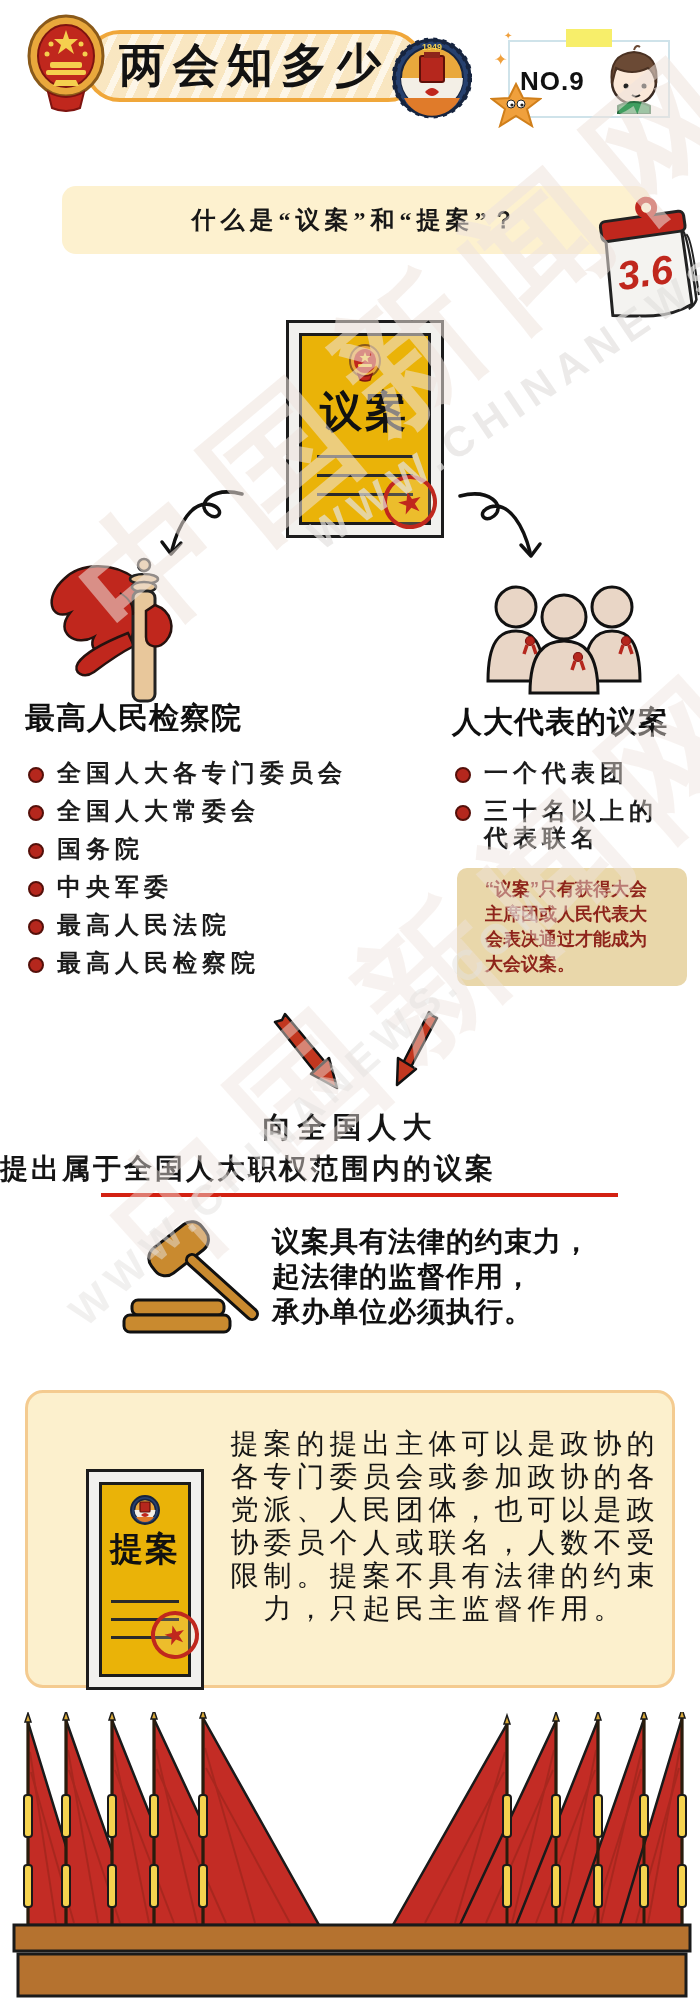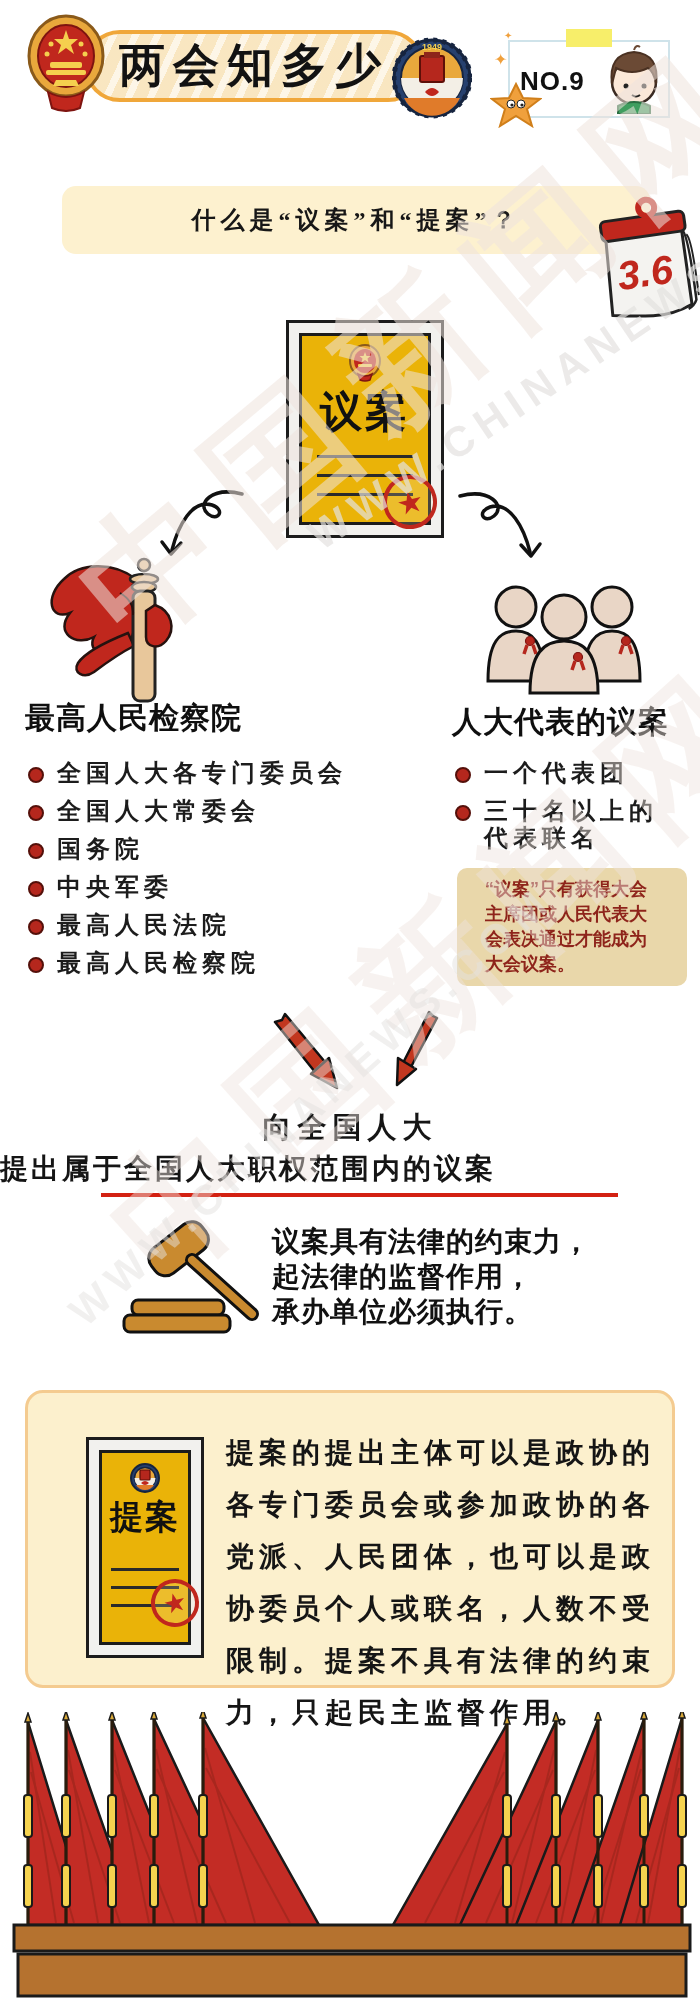--- a/index.html
+++ b/index.html
@@ -62,21 +62,21 @@
     font-size:28px;font-weight:700;letter-spacing:3px;color:#151515;z-index:3;}
   .redline{left:101px;top:1193px;width:517px;height:4px;background:#d32112;z-index:3;}
 
   .gavel-text{left:272px;top:1224px;z-index:3;}
   .gavel-text div{font-size:28px;font-weight:600;line-height:35px;color:#111;letter-spacing:1px;}
 
   
   .tian-box{left:25px;top:1390px;width:650px;height:298px;background:#fcf0cd;border:3px solid #f4cb90;border-radius:18px;
     box-sizing:border-box;z-index:2;}
   .tian-text{position:absolute;left:198px;top:34px;width:438px;font-family:"Liberation Serif","DejaVu Serif",serif;
-    font-size:28px;font-weight:700;letter-spacing:5px;line-height:52px;color:#151515;}
+    font-size:28px;font-weight:400;letter-spacing:5px;line-height:33px;color:#151515;text-align:center;}
 
   svg{display:block;}
 </style>
 </head>
 <body>
 
 <div id="canvas">
 
   <div class="wm wm-cn wm1">中国新闻网</div>
   <div class="wm wm-en wm2">WWW.CHINANEWS.COM</div>
@@ -276,21 +276,21 @@
     <rect x="8" y="99" width="106" height="17" rx="6" fill="#c98a2f" stroke="#111" stroke-width="3"></rect>
   </svg>
 
   <div class="abs gavel-text">
     <div>议案具有法律的约束力，</div>
     <div>起法律的监督作用，</div>
     <div>承办单位必须执行。</div>
   </div>
 
   <div class="abs tian-box">
-    <div class="doc doc-tian" style="position:absolute;">
+    <div class="doc doc-tian" style="position:absolute;margin-top:32px;">
       <div class="doc-inner">
         <svg style="margin:8px auto 0;" width="32" height="34" viewBox="0 0 32 34">
           <circle cx="16" cy="17" r="14" fill="#26406e" stroke="#16243f" stroke-width="2"></circle>
           <circle cx="16" cy="17" r="10.5" fill="#e9a83c" stroke="#16243f" stroke-width="1.5"></circle>
           <path d="M5.5,17 a10.5,10.5 0 0,0 21,0 Z" fill="#f3efe6"></path>
           <rect x="11" y="9" width="10" height="10" rx="1" fill="#b5271d" stroke="#5e0f08" stroke-width="1.2"></rect>
           <path d="M12,22 q4,-4 8,0 q-4,4 -8,0 Z" fill="#c0271d"></path>
           <path d="M7,24 a10.5,10.5 0 0,0 18,0 Z" fill="#e07b2a"></path>
         </svg>
         <div class="doc-label" style="margin-top:0;">提案</div>

